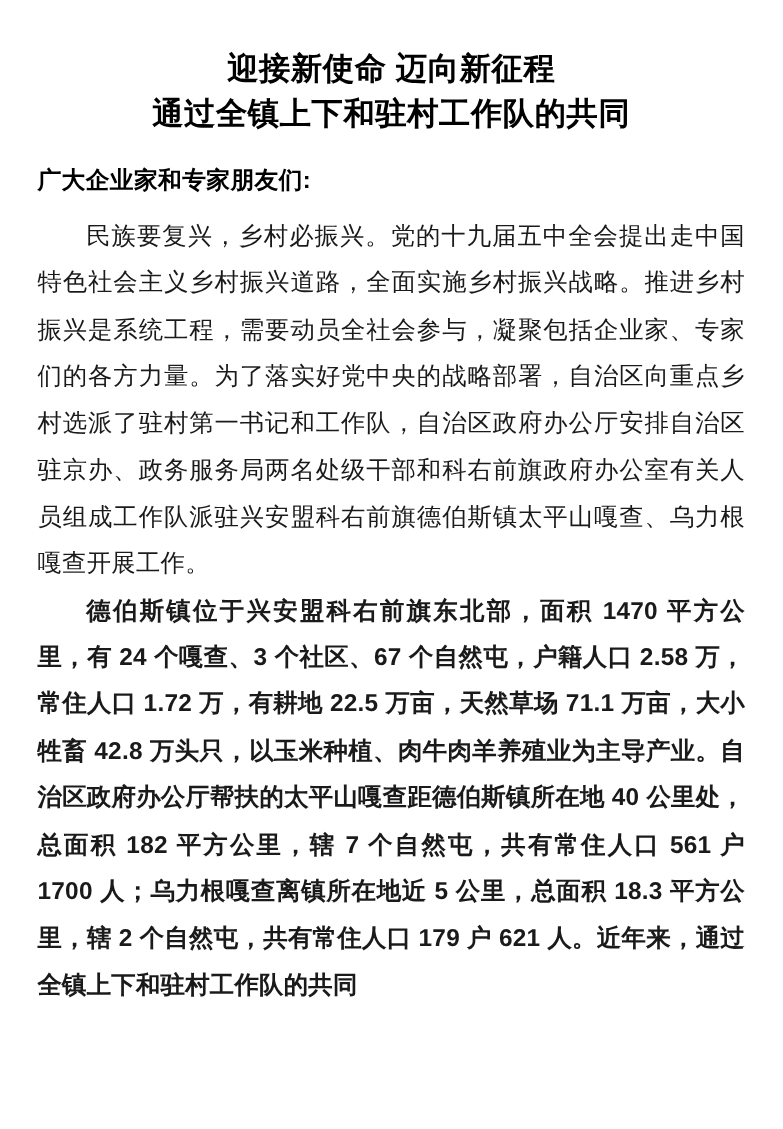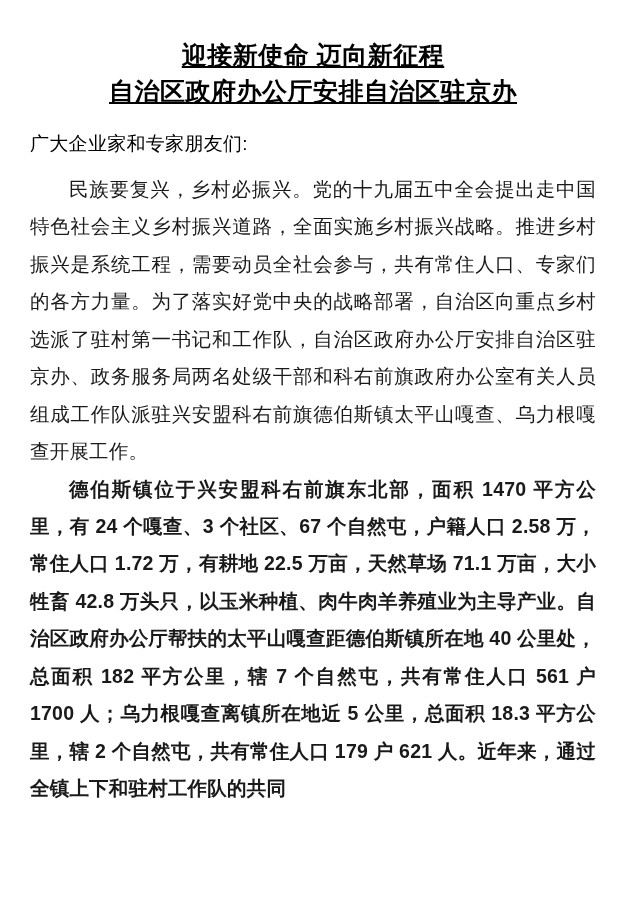--- a/index.html
+++ b/index.html
@@ -25,24 +25,23 @@
     font-weight: bold;
     font-size: 25px;
     line-height: 1.42;
     letter-spacing: 0.5px;
     color: #000000;
     margin-bottom: 22px;
   }
   .title-line {
     display: block;
     white-space: nowrap;
-    text-decoration: underline;
   }
   .salutation {
-    font-weight: normal;
+    font-weight: bold;
     font-size: 19px;
     color: #000000;
     margin: 0 0 14px 0;
     letter-spacing: 0.3px;
   }
   .para {
     font-size: 19.5px;
     line-height: 1.92;
     text-align: justify;
     text-justify: inter-ideograph;
@@ -56,22 +55,22 @@
     font-weight: bold;
   }
 </style>
 </head>
 <body>
 
 <div class="page">
 
   <div class="title-block">
     <span class="title-line">迎接新使命 迈向新征程</span>
-    <span class="title-line">自治区政府办公厅安排自治区驻京办</span>
+    <span class="title-line">通过全镇上下和驻村工作队的共同</span>
   </div>
 
   <p class="salutation">广大企业家和专家朋友们:</p>
 
-  <p class="para">民族要复兴，乡村必振兴。党的十九届五中全会提出走中国特色社会主义乡村振兴道路，全面实施乡村振兴战略。推进乡村振兴是系统工程，需要动员全社会参与，共有常住人口、专家们的各方力量。为了落实好党中央的战略部署，自治区向重点乡村选派了驻村第一书记和工作队，自治区政府办公厅安排自治区驻京办、政务服务局两名处级干部和科右前旗政府办公室有关人员组成工作队派驻兴安盟科右前旗德伯斯镇太平山嘎查、乌力根嘎查开展工作。</p>
+  <p class="para">民族要复兴，乡村必振兴。党的十九届五中全会提出走中国特色社会主义乡村振兴道路，全面实施乡村振兴战略。推进乡村振兴是系统工程，需要动员全社会参与，凝聚包括企业家、专家们的各方力量。为了落实好党中央的战略部署，自治区向重点乡村选派了驻村第一书记和工作队，自治区政府办公厅安排自治区驻京办、政务服务局两名处级干部和科右前旗政府办公室有关人员组成工作队派驻兴安盟科右前旗德伯斯镇太平山嘎查、乌力根嘎查开展工作。</p>
 
   <p class="para">德伯斯镇位于兴安盟科右前旗东北部，面积 1470 平方公里，有 24 个嘎查、3 个社区、67 个自然屯，户籍人口 2.58 万，常住人口 1.72 万，有耕地 22.5 万亩，天然草场 71.1 万亩，大小牲畜 42.8 万头只，以玉米种植、肉牛肉羊养殖业为主导产业。自治区政府办公厅帮扶的太平山嘎查距德伯斯镇所在地 40 公里处，总面积 182 平方公里，辖 7 个自然屯，共有常住人口 561 户 1700 人；乌力根嘎查离镇所在地近 5 公里，总面积 18.3 平方公里，辖 2 个自然屯，共有常住人口 179 户 621 人。近年来，通过全镇上下和驻村工作队的共同</p>
 
 </div>
 
 </body></html>

